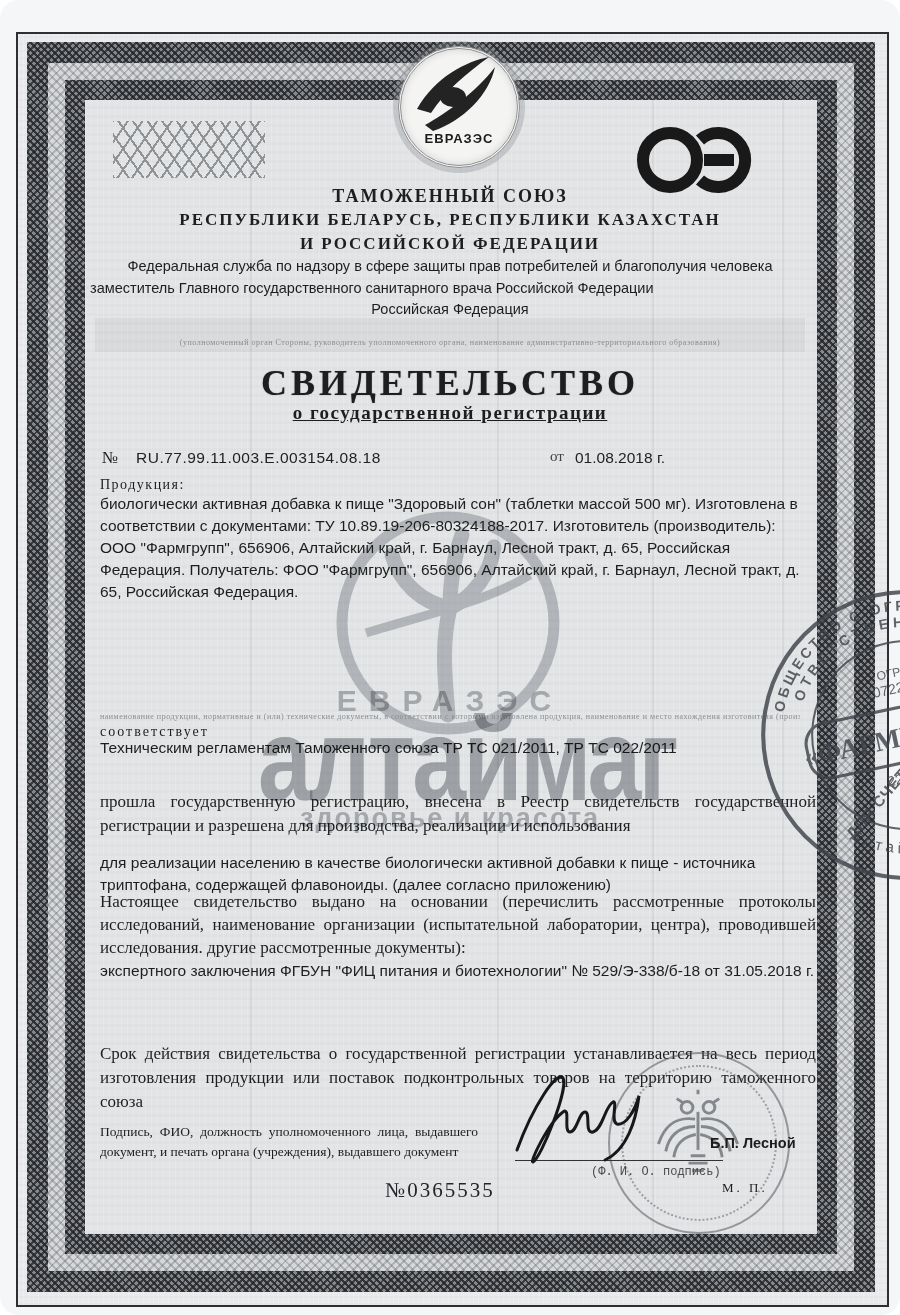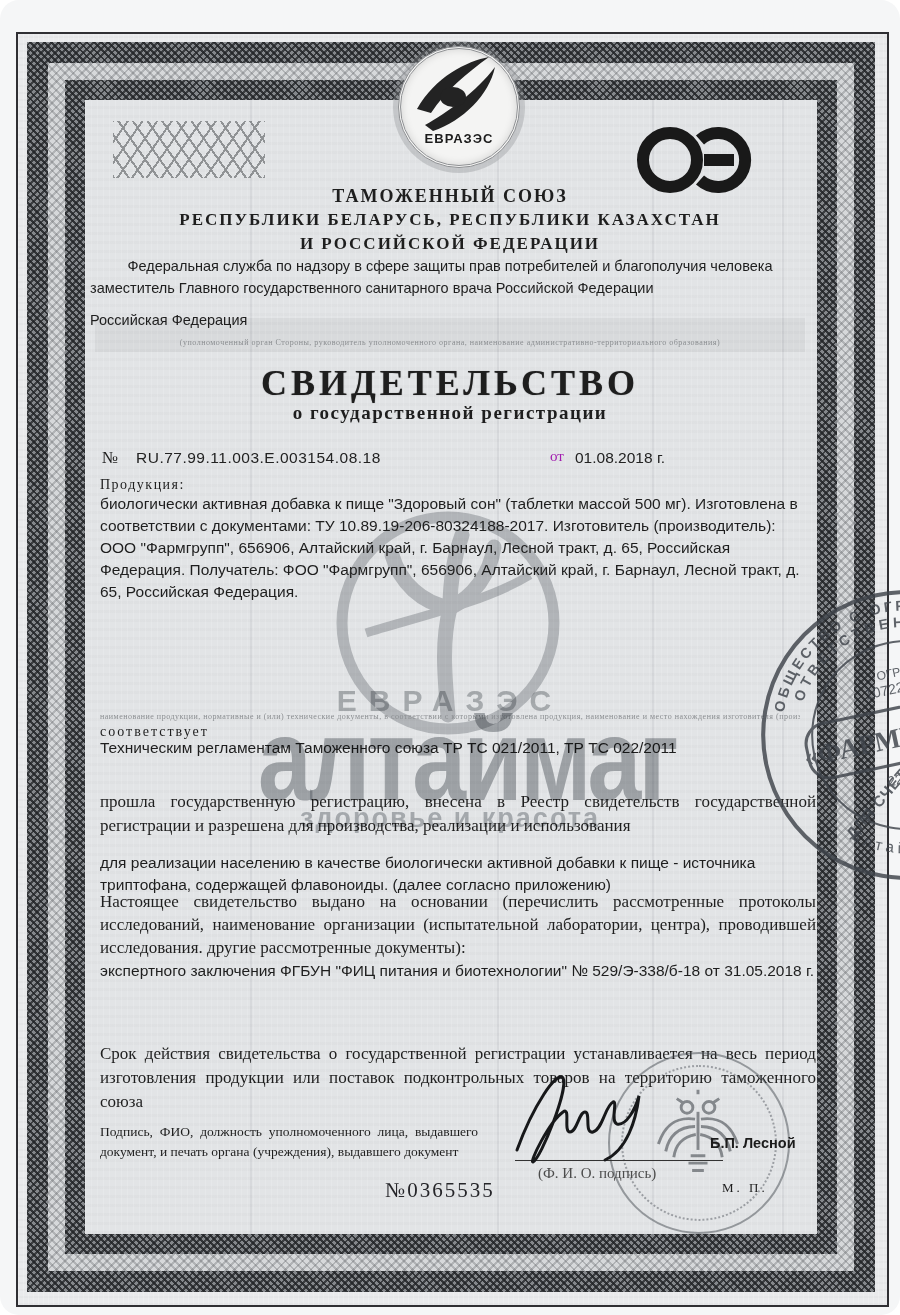--- a/index.html
+++ b/index.html
@@ -72,29 +72,29 @@
         <line x1="68" y1="42" x2="98" y2="42"></line>
       </g>
     </svg>
   </div>
 
   <div class="abs serif-c" style="left:90px;top:186px;width:720px;font-size:18px;z-index:20;">ТАМОЖЕННЫЙ СОЮЗ</div>
   <div class="abs serif-c" style="left:90px;top:210px;width:720px;font-size:17px;z-index:20;">РЕСПУБЛИКИ БЕЛАРУСЬ, РЕСПУБЛИКИ КАЗАХСТАН</div>
   <div class="abs serif-c" style="left:90px;top:234px;width:720px;font-size:17px;z-index:20;">И РОССИЙСКОЙ ФЕДЕРАЦИИ</div>
   <div class="abs sans" style="left:90px;top:258px;width:720px;text-align:center;font-size:14.5px;z-index:20;">Федеральная служба по надзору в сфере защиты прав потребителей и благополучия человека</div>
   <div class="abs sans" style="left:90px;top:280px;width:720px;text-align:left;font-size:14.5px;z-index:20;">заместитель Главного государственного санитарного врача Российской Федерации</div>
-  <div class="abs sans" style="left:90px;top:301px;width:720px;font-size:14.5px;z-index:20;margin-top:11px;">Российская Федерация</div>
+  <div class="abs sans" style="left:90px;top:301px;width:720px;text-align:center;font-size:14.5px;z-index:20;">Российская Федерация</div>
   <div class="abs tiny" style="left:100px;top:338px;width:700px;text-align:center;z-index:20;">(уполномоченный орган Стороны, руководитель уполномоченного органа, наименование административно-территориального образования)</div>
 
   <div class="abs serif-c" style="left:90px;top:362px;width:720px;font-size:36px;letter-spacing:4px;z-index:20;text-shadow:0 0 1px rgba(30,30,30,.5);">СВИДЕТЕЛЬСТВО</div>
-  <div class="abs serif-c" style="left:90px;top:402px;width:720px;font-size:19px;letter-spacing:1.5px;z-index:20;">о государственной регистрации</div>
+  <div class="abs serif-c" style="left:90px;top:402px;width:720px;font-size:19px;letter-spacing:1.5px;z-index:20;text-decoration:underline;">о государственной регистрации</div>
 
   <div class="abs" style="left:102px;top:448px;font-size:17px;z-index:20;">№</div>
   <div class="abs sans" style="left:136px;top:449px;font-size:15.5px;letter-spacing:.5px;color:#222;z-index:20;">RU.77.99.11.003.Е.003154.08.18</div>
-  <div class="abs" style="left:550px;top:448px;font-size:15px;color:#a21caf;z-index:20;">от</div>
+  <div class="abs" style="left:550px;top:448px;font-size:15px;color:#404040;z-index:20;">от</div>
   <div class="abs sans" style="left:575px;top:449px;font-size:15.5px;color:#222;z-index:20;">01.08.2018 г.</div>
 
   <div class="abs" style="left:100px;top:477px;font-size:14px;letter-spacing:1.5px;z-index:20;">Продукция:</div>
   <div class="abs sans" style="left:100px;top:493px;width:712px;font-size:15.5px;line-height:22px;z-index:20;">биологически активная добавка к пище "Здоровый сон" (таблетки массой 500 мг). Изготовлена в соответствии с документами: ТУ 10.89.19-206-80324188-2017. Изготовитель (производитель): ООО "Фармгрупп", 656906, Алтайский край, г. Барнаул, Лесной тракт, д. 65, Российская Федерация. Получатель: ФОО "Фармгрупп", 656906, Алтайский край, г. Барнаул, Лесной тракт, д. 65, Российская Федерация.</div>
 
   <div class="abs wm" style="left:330px;top:505px;width:236px;height:236px;z-index:12;opacity:.55;">
     <svg viewBox="0 0 236 236" style="width:236px;height:236px;">
       <g stroke="#9a9ea2" fill="none">
         <circle cx="118" cy="118" r="106" stroke-width="11"></circle>
         <g stroke-width="15" stroke-linecap="round">
@@ -125,21 +125,21 @@
   <div class="abs just" style="left:100px;top:1042px;width:716px;font-size:17px;line-height:24px;z-index:20;">Срок действия свидетельства о государственной регистрации устанавливается на весь период изготовления продукции или поставок подконтрольных товаров на территорию таможенного союза</div>
 
   <div class="abs just" style="left:100px;top:1122px;width:378px;font-size:13.5px;line-height:20px;z-index:20;">Подпись, ФИО, должность уполномоченного лица, выдавшего документ, и печать органа (учреждения), выдавшего документ</div>
 
   <div class="abs" style="left:505px;top:1062px;width:190px;height:105px;z-index:26;">
     <svg viewBox="0 0 190 105" style="width:190px;height:105px;">
       <path d="M12,88 C28,44 52,8 58,16 C64,26 36,96 28,100 C24,101 44,60 58,50 C66,44 58,70 65,70 C72,70 74,50 80,50 C86,50 79,72 88,70 C98,67 100,44 108,40 C113,38 105,60 112,62 C121,64 130,48 134,34 C131,58 122,88 100,98" fill="none" stroke="#17181a" stroke-width="3" stroke-linecap="round"></path>
     </svg>
   </div>
   <div class="abs" style="left:515px;top:1160px;width:208px;border-top:1.5px solid #333;z-index:24;"></div>
-  <div class="abs" style="left:538px;top:1165px;font-size:15px;color:#4c4c4c;z-index:24;">(Ф. И. О. подпись)</div>
+  <div class="abs" style="left:591px;top:1165px;font-size:12px;color:#4c4c4c;z-index:24;font-family:Liberation Mono, monospace;">(Ф. И. О. подпись)</div>
 
   <div class="abs" style="left:608px;top:1052px;width:178px;height:178px;border-radius:50%;border:2px solid rgba(70,75,82,.5);z-index:22;">
     <div class="abs" style="inset:11px;border-radius:50%;border:2px dotted rgba(70,75,82,.45);"></div>
     <svg viewBox="0 0 180 130" style="width:132px;height:96px;position:absolute;left:22px;top:34px;opacity:.6;">
       <g stroke="#474c52" fill="none" stroke-width="4">
         <circle cx="75" cy="26" r="8"></circle>
           <circle cx="105" cy="26" r="8"></circle>
         <path d="M70,20 l-9,-6 M110,20 l9,-6 M90,8 v-6"></path>
         <path d="M90,32 v52"></path>
         <path d="M86,42 C58,38 44,52 36,76 M86,52 C63,52 50,66 46,86 M87,63 C69,66 59,78 57,94"></path>

